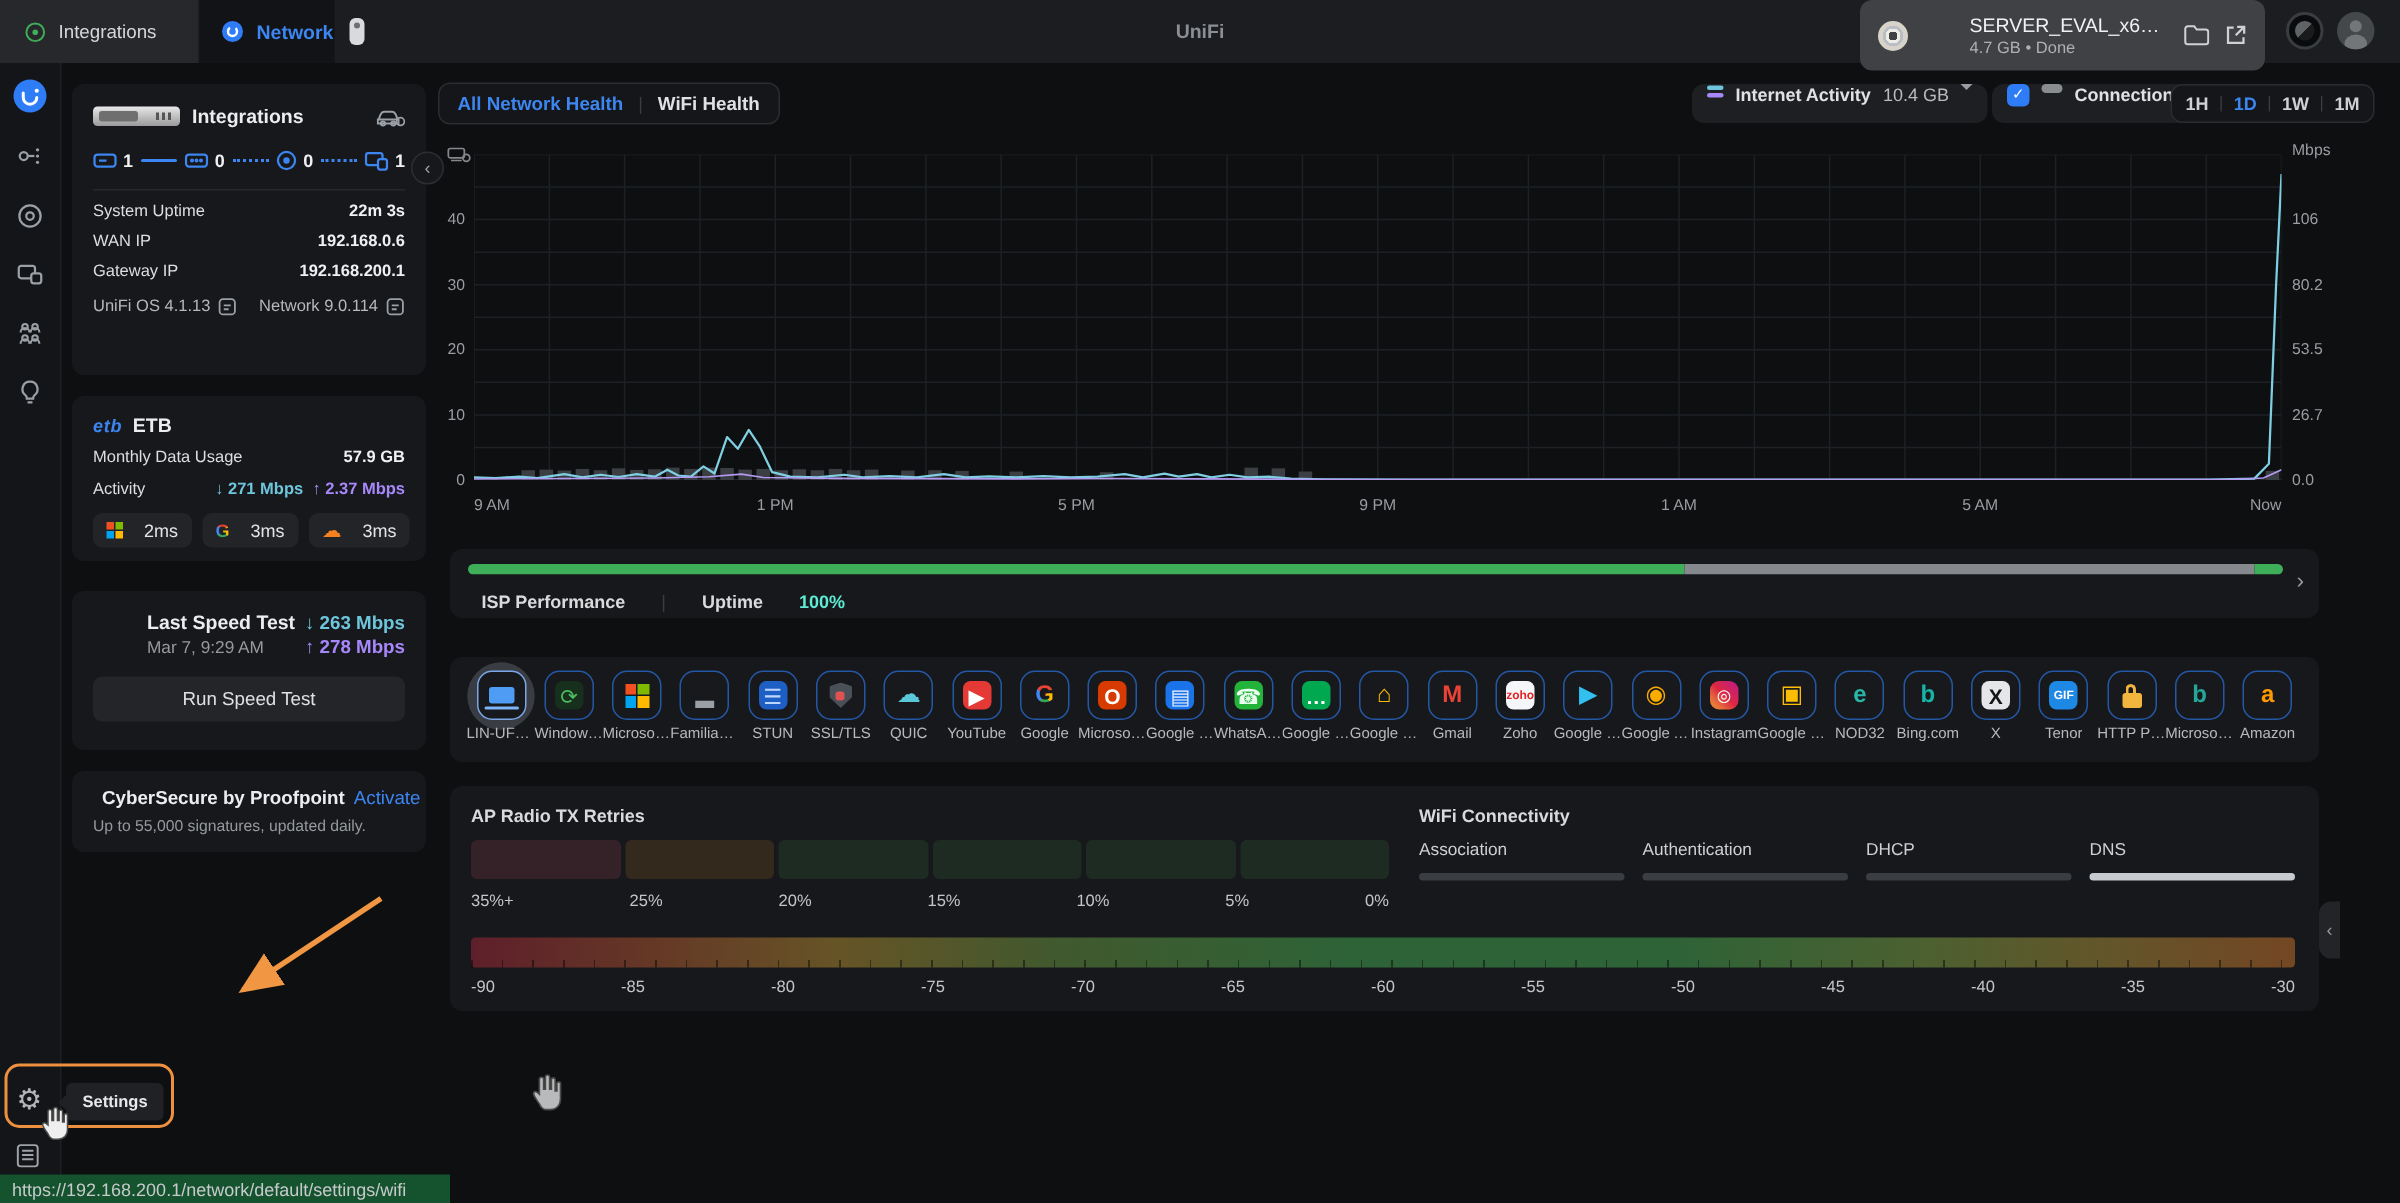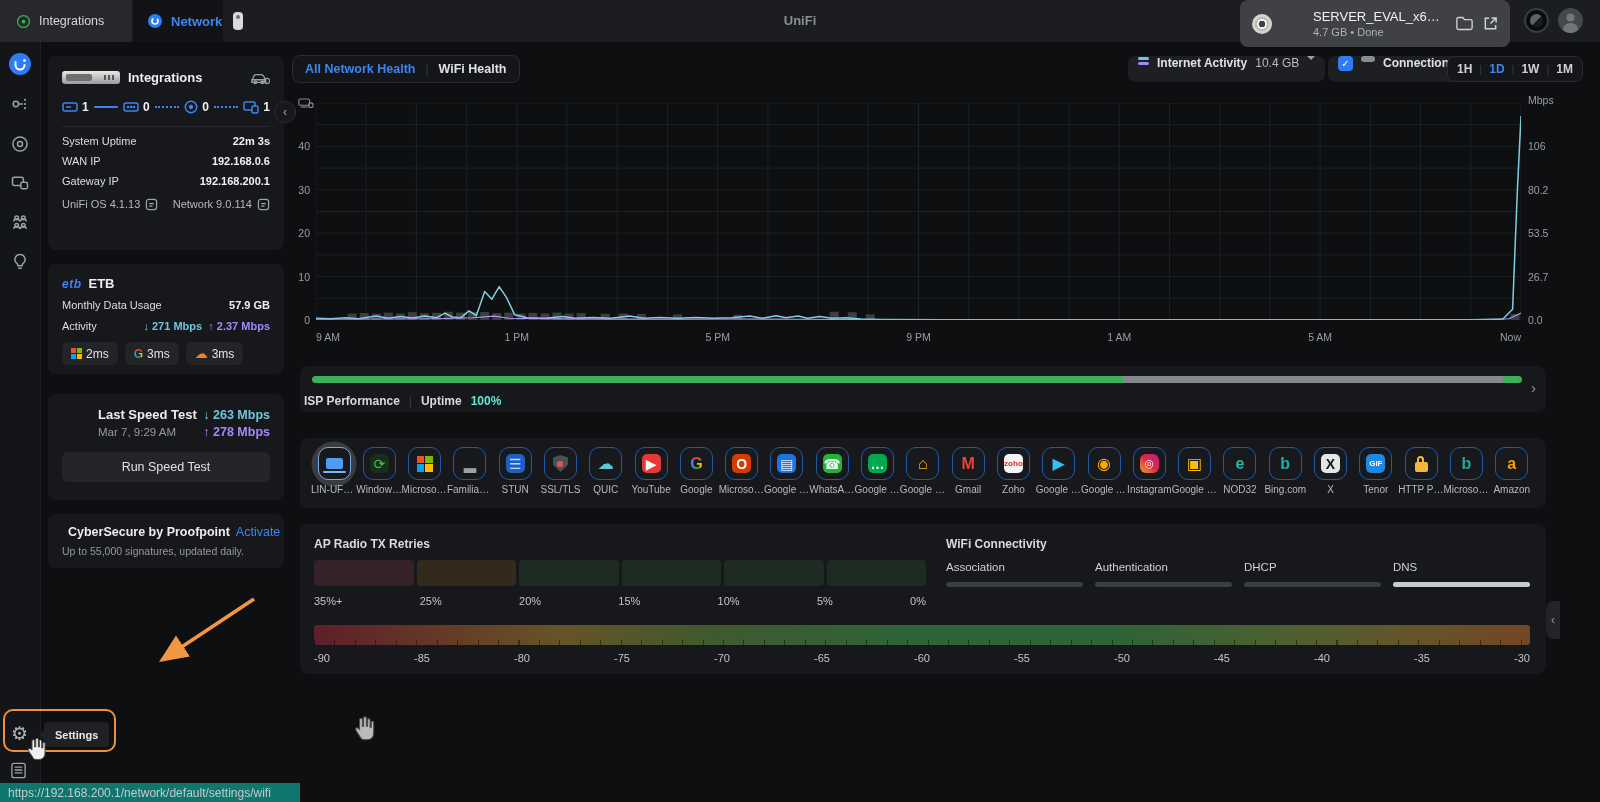--- a/index.html
+++ b/index.html
@@ -49,21 +49,21 @@
   .c1-div{height:1px;background:#26282c;margin-top:12px;}
   .c1-foot{display:flex;justify-content:space-between;align-items:center;margin-top:11px;font-size:11px;color:#b6b8bb;}
   .verchip{display:flex;align-items:flex-start;gap:5px;cursor:pointer;}
   .card2{left:48px;top:264px;width:236px;height:110px;padding:12px 14px;}
   .c2-head{display:flex;align-items:center;gap:7px;}
   .etb-logo{font-style:italic;font-weight:800;font-size:12px;color:#3d85f0;letter-spacing:.5px;}
   .c2-title{font-size:13px;font-weight:700;color:#ecedef;}
   .dl{color:#6ec6dd;font-weight:600;}
   .ul{color:#a688fa;font-weight:600;}
   .chip-row{display:flex;gap:7px;margin-top:10px;}
-  .ping-chip{height:23px;background:#222428;border-radius:6px;display:flex;align-items:center;gap:4px;padding:0 9px;font-size:12px;color:#e3e4e6;cursor:default;}
+  .ping-chip{height:23px;background:#222428;border-radius:6px;display:flex;align-items:center;gap:14px;padding:0 9px;font-size:12px;color:#e3e4e6;cursor:default;}
   .ms-mini{width:11px;height:11px;display:grid;grid-template-columns:1fr 1fr;gap:1px;}
   .ms-mini i{display:block;}
   .gtext{background:conic-gradient(from -45deg,#ea4335 0 25%,#fbbc04 0 50%,#34a853 0 75%,#4285f4 0 100%);
     -webkit-background-clip:text;background-clip:text;color:transparent;font-weight:800;}
   .cf-cloud{color:#f48120;font-size:13px;line-height:1;}
   .card3{left:48px;top:394px;width:236px;height:106px;padding:13px 14px;}
   .c3-row{display:flex;justify-content:space-between;align-items:baseline;padding-left:36px;}
   .c3-title{font-size:13px;font-weight:700;color:#ecedef;}
   .c3-date{font-size:11.5px;color:#96999d;margin-top:4px;}
   .speed-btn{margin-top:13px;height:30px;background:#232528;border-radius:6px;display:flex;align-items:center;justify-content:center;
@@ -101,21 +101,21 @@
   
   .chart{position:absolute;left:292px;top:88px;width:1268px;height:262px;}
   .mini-dev{position:absolute;left:6px;top:9px;color:#84878b;}
   .plot{position:absolute;left:24px;top:15px;}
   .ytick{position:absolute;width:18px;text-align:right;font-size:10.5px;color:#9a9da1;}
   .ytickr{position:absolute;left:1236px;font-size:10.5px;color:#9a9da1;}
   .xtick{position:absolute;top:243px;font-size:10.5px;color:#9a9da1;white-space:nowrap;}
   
   .isp-card{position:absolute;left:300px;top:366px;width:1246px;height:46px;background:#17181b;border-radius:8px;box-sizing:border-box;}
   .isp-bar{position:absolute;left:12px;right:24px;top:10px;height:7px;border-radius:4px;overflow:hidden;display:flex;}
-  .isp-text{position:absolute;left:4px;top:28px;display:flex;align-items:flex-start;gap:9px;font-size:12px;}
+  .isp-text{position:absolute;left:21px;top:28px;display:flex;align-items:flex-start;gap:24px;font-size:12px;}
   .isp-label{font-weight:600;color:#d8dadc;}
   .isp-uplabel{font-weight:600;color:#d8dadc;}
   .isp-upval{font-weight:700;color:#5eead4;}
   .isp-chev{position:absolute;right:10px;top:13px;color:#9a9da1;font-size:15px;cursor:pointer;}
   
   .apps-card{position:absolute;left:300px;top:438px;width:1246px;height:70px;background:#17181b;border-radius:8px;box-sizing:border-box;
     display:flex;align-items:flex-start;justify-content:space-between;padding:6px 12px 0 12px;}
   .app{width:44px;display:flex;flex-direction:column;align-items:center;gap:4px;position:relative;padding-top:3px;cursor:pointer;}
   .app.selected::before{content:"";position:absolute;left:50%;top:20px;transform:translate(-50%,-50%);width:45px;height:45px;border-radius:50%;background:#393d43;}
   .app-icon{width:33px;height:33px;border:1px solid #2458a6;border-radius:10px;background:#17191c;
@@ -160,21 +160,21 @@
   
   .arrow-annot{position:absolute;left:140px;top:592px;width:130px;height:92px;pointer-events:none;z-index:6;}
   .settings-outline{position:absolute;left:3px;top:709px;width:113px;height:43px;border:2px solid #ed9140;border-radius:10px;box-sizing:border-box;z-index:5;pointer-events:none;}
   .gear-wrap{position:absolute;left:11px;top:724px;z-index:6;cursor:pointer;}
   .tooltip{position:absolute;left:44px;top:722px;height:25px;background:#202124;border-radius:4px;display:flex;align-items:center;
     padding:0 11px;z-index:6;}
   .tooltip::before{content:"";position:absolute;left:-5px;top:8px;border-top:5px solid transparent;border-bottom:5px solid transparent;border-right:5px solid #202124;}
   .tooltip span{font-size:11px;font-weight:700;color:#e8e9eb;}
   .log-wrap{position:absolute;left:10px;top:762px;z-index:4;cursor:pointer;color:#9fa2a6;}
   .cursor{position:absolute;z-index:10;pointer-events:none;}
-  .statusbar{position:absolute;left:0;top:783px;width:300px;height:19px;background:#0f766e;display:flex;align-items:center;
+  .statusbar{position:absolute;left:0;top:783px;width:300px;height:19px;background:#14532d;display:flex;align-items:center;
     padding:0 8px;box-sizing:border-box;z-index:8;}
   .statusbar span{font-size:12px;color:#c7c9cc;white-space:nowrap;}
 </style>
 </head>
 <body>
 
 <div class="screen">
 
   <div class="topbar">
     <div class="tab tab-integrations">

